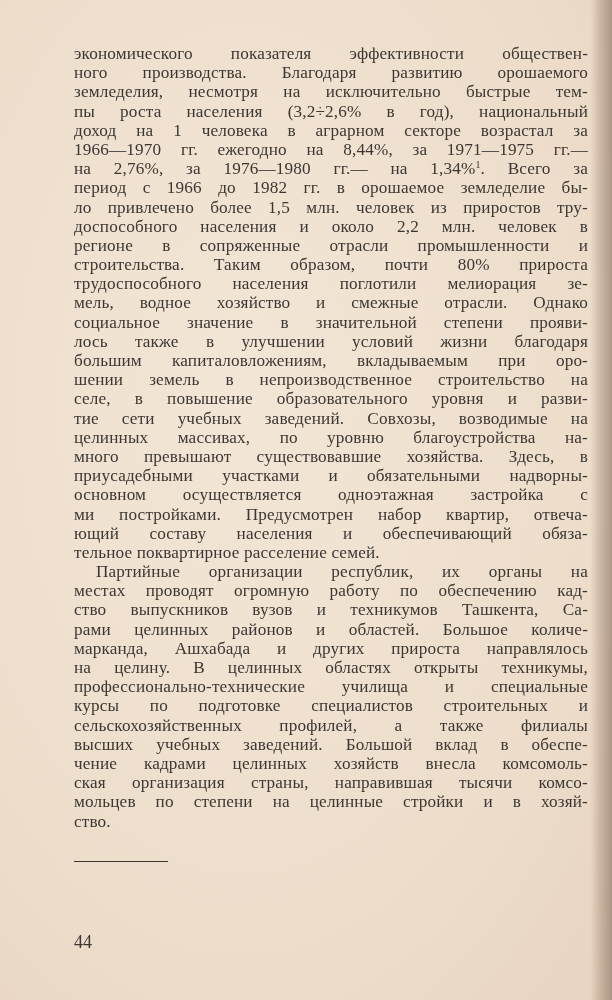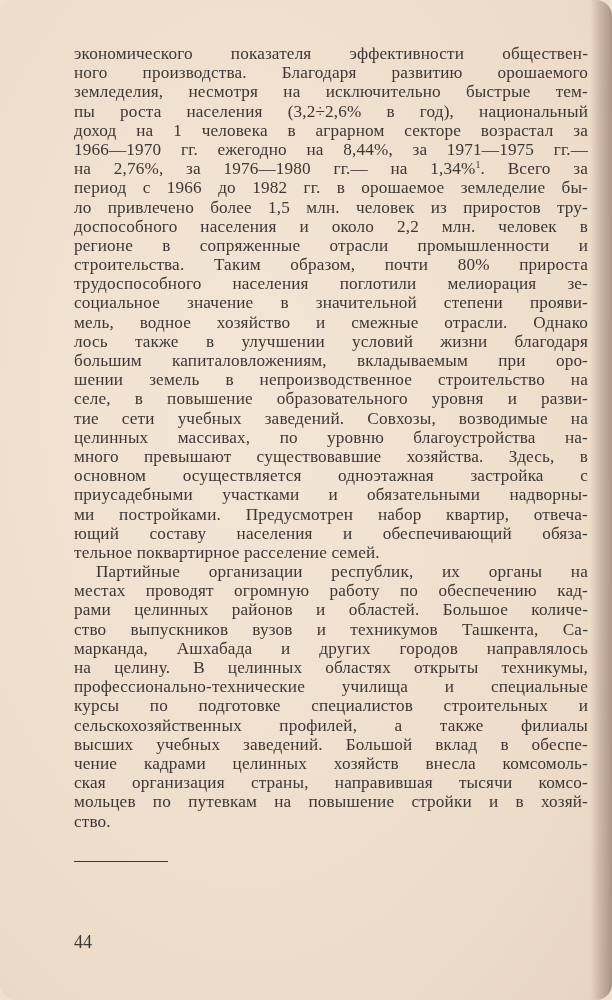--- a/index.html
+++ b/index.html
@@ -14,21 +14,20 @@
       position: relative;
     }
     .page {
       position: absolute;
       left: 0; top: 0;
       width: 612px;
       height: 1000px;
       background:
         linear-gradient(to right, rgba(0,0,0,0) 0px, rgba(0,0,0,0) 590px, rgba(150,120,100,0.35) 600px, rgba(120,95,80,0.55) 612px),
         radial-gradient(ellipse at 40% 40%, #f3e6d6 0%, #eddcca 70%, #e7d4c1 100%);
-      border-radius: 16px;
     }
     .body-text {
       position: absolute;
       left: 74px;
       top: 44px;
       width: 514px;
       font-family: "Liberation Serif", "DejaVu Serif", serif;
       font-size: 17.2px;
       line-height: 19.2px;
       color: #3c3733;
@@ -95,47 +94,47 @@
     <span class="line">пы роста населения (3,2÷2,6% в год), национальный</span>
     <span class="line">доход на 1 человека в аграрном секторе возрастал за</span>
     <span class="line">1966—1970 гг. ежегодно на 8,44%, за 1971—1975 гг.—</span>
     <span class="line"><span>на 2,76%, за 1976—1980 гг.— на 1,34%</span><sup class="fnref">1</sup><span>. Всего за</span></span>
     <span class="line">период с 1966 до 1982 гг. в орошаемое земледелие бы-</span>
     <span class="line">ло привлечено более 1,5 млн. человек из приростов тру-</span>
     <span class="line">доспособного населения и около 2,2 млн. человек в</span>
     <span class="line">регионе в сопряженные отрасли промышленности и</span>
     <span class="line">строительства. Таким образом, почти 80% прироста</span>
     <span class="line">трудоспособного населения поглотили мелиорация зе-</span>
+    <span class="line">мель, водное хозяйство и смежные отрасли. Однако</span>
     <span class="line">социальное значение в значительной степени прояви-</span>
-    <span class="line">мель, водное хозяйство и смежные отрасли. Однако</span>
     <span class="line">лось также в улучшении условий жизни благодаря</span>
     <span class="line">большим капиталовложениям, вкладываемым при оро-</span>
     <span class="line">шении земель в непроизводственное строительство на</span>
     <span class="line">селе, в повышение образовательного уровня и разви-</span>
     <span class="line">тие сети учебных заведений. Совхозы, возводимые на</span>
     <span class="line">целинных массивах, по уровню благоустройства на-</span>
     <span class="line">много превышают существовавшие хозяйства. Здесь, в</span>
+    <span class="line">приусадебными участками и обязательными надворны-</span>
     <span class="line">основном осуществляется одноэтажная застройка с</span>
-    <span class="line">приусадебными участками и обязательными надворны-</span>
     <span class="line">ми постройками. Предусмотрен набор квартир, отвеча-</span>
     <span class="line">ющий составу населения и обеспечивающий обяза-</span>
     <span class="line last">тельное поквартирное расселение семей.</span>
     <span class="line indent">Партийные организации республик, их органы на</span>
     <span class="line">местах проводят огромную работу по обеспечению кад-</span>
+    <span class="line">ство выпускников вузов и техникумов Ташкента, Са-</span>
     <span class="line">рами целинных районов и областей. Большое количе-</span>
-    <span class="line">ство выпускников вузов и техникумов Ташкента, Са-</span>
-    <span class="line">марканда, Ашхабада и других городов направлялось</span>
+    <span class="line">марканда, Ашхабада и других прироста направлялось</span>
     <span class="line">на целину. В целинных областях открыты техникумы,</span>
     <span class="line">профессионально-технические училища и специальные</span>
     <span class="line">курсы по подготовке специалистов строительных и</span>
     <span class="line">сельскохозяйственных профилей, а также филиалы</span>
     <span class="line">высших учебных заведений. Большой вклад в обеспе-</span>
     <span class="line">чение кадрами целинных хозяйств внесла комсомоль-</span>
     <span class="line">ская организация страны, направившая тысячи комсо-</span>
-    <span class="line">мольцев по путевкам на повышение стройки и в хозяй-</span>
+    <span class="line">мольцев по степени на целинные стройки и в хозяй-</span>
     <span class="line last">ство.</span>
   </div>
 
   <div class="footnote-rule"></div>
 
 
   <div class="page-number">44</div>
 </div>
 
 </body></html>

